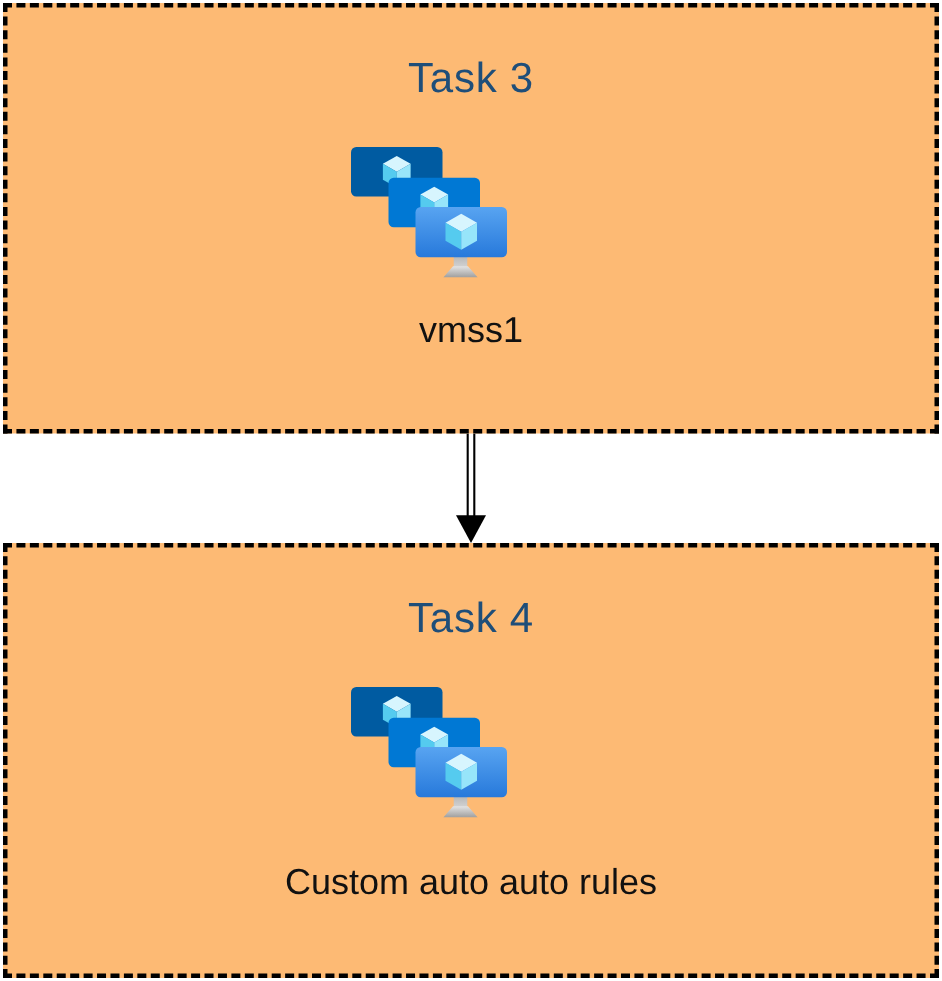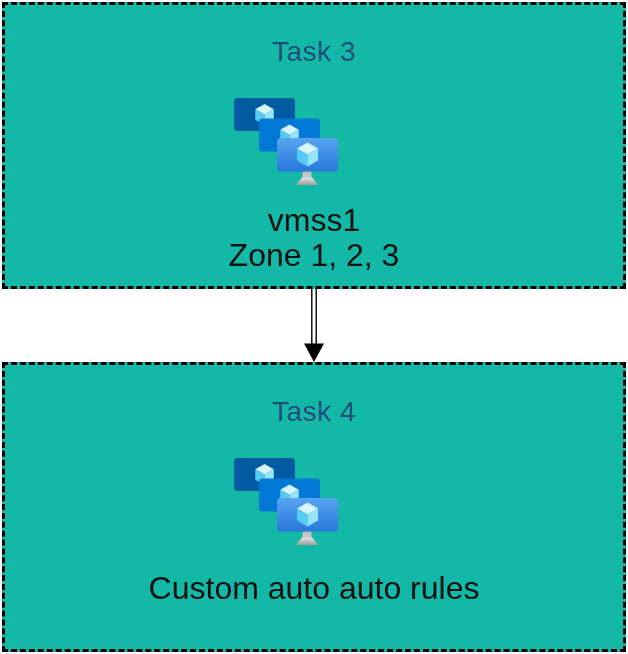--- a/index.html
+++ b/index.html
@@ -10,41 +10,41 @@
     overflow: hidden;
   }
   .canvas {
     position: relative;
     width: 628px; height: 654px;
     padding: 2px;
   }
   .task-box {
     width: 624px;
     margin: 0 auto;
-    background: #14b8a6;
+    background: #fdba74;
     border: 3px dashed #000000;
     text-align: center;
   }
   .task-box-top    { height: 287px; padding-top: 31px; }
   .task-box-bottom { height: 290px; padding-top: 31px; }
   .task-title {
     font-size: 28px;
     font-weight: 400;
     line-height: 32px;
     color: #1f4e79;
     letter-spacing: 0.5px;
   }
   .icon-wrap {
     width: 104px;
     margin: 30px auto 0;
     transform: translateX(-28px);
   }
   .icon-wrap svg { display: block; width: 104px; height: 87px; }
   .caption {
-    font-size: 32px;
+    font-size: 24px;
     color: #111111;
     line-height: 35px;
   }
   .caption-top { margin-top: 18px; }
   .caption-bottom { margin-top: 26px; }
   .connector {
     height: 73px;
     display: flex;
     justify-content: center;
     align-items: flex-start;
@@ -102,21 +102,20 @@
 
   <section class="task-box task-box-top">
     <div class="task-title">Task 3</div>
     <div class="icon-wrap">
       <svg viewBox="0 0 104 87">
         <use href="#vmss-symbol"></use>
       </svg>
     </div>
     <div class="caption caption-top">
       <div class="caption-line">vmss1</div>
-      <div class="caption-line">Zone 1, 2, 3</div>
     </div>
   </section>
 
   <div class="connector">
     <svg width="26" height="73" viewBox="0 0 26 73">
       <line x1="10.8" y1="0" x2="10.8" y2="57" stroke="#000000" stroke-width="1.4"></line>
       <line x1="15.2" y1="0" x2="15.2" y2="57" stroke="#000000" stroke-width="1.4"></line>
       <polygon points="13,73 3,54.5 23,54.5" fill="#000000"></polygon>
     </svg>
   </div>

